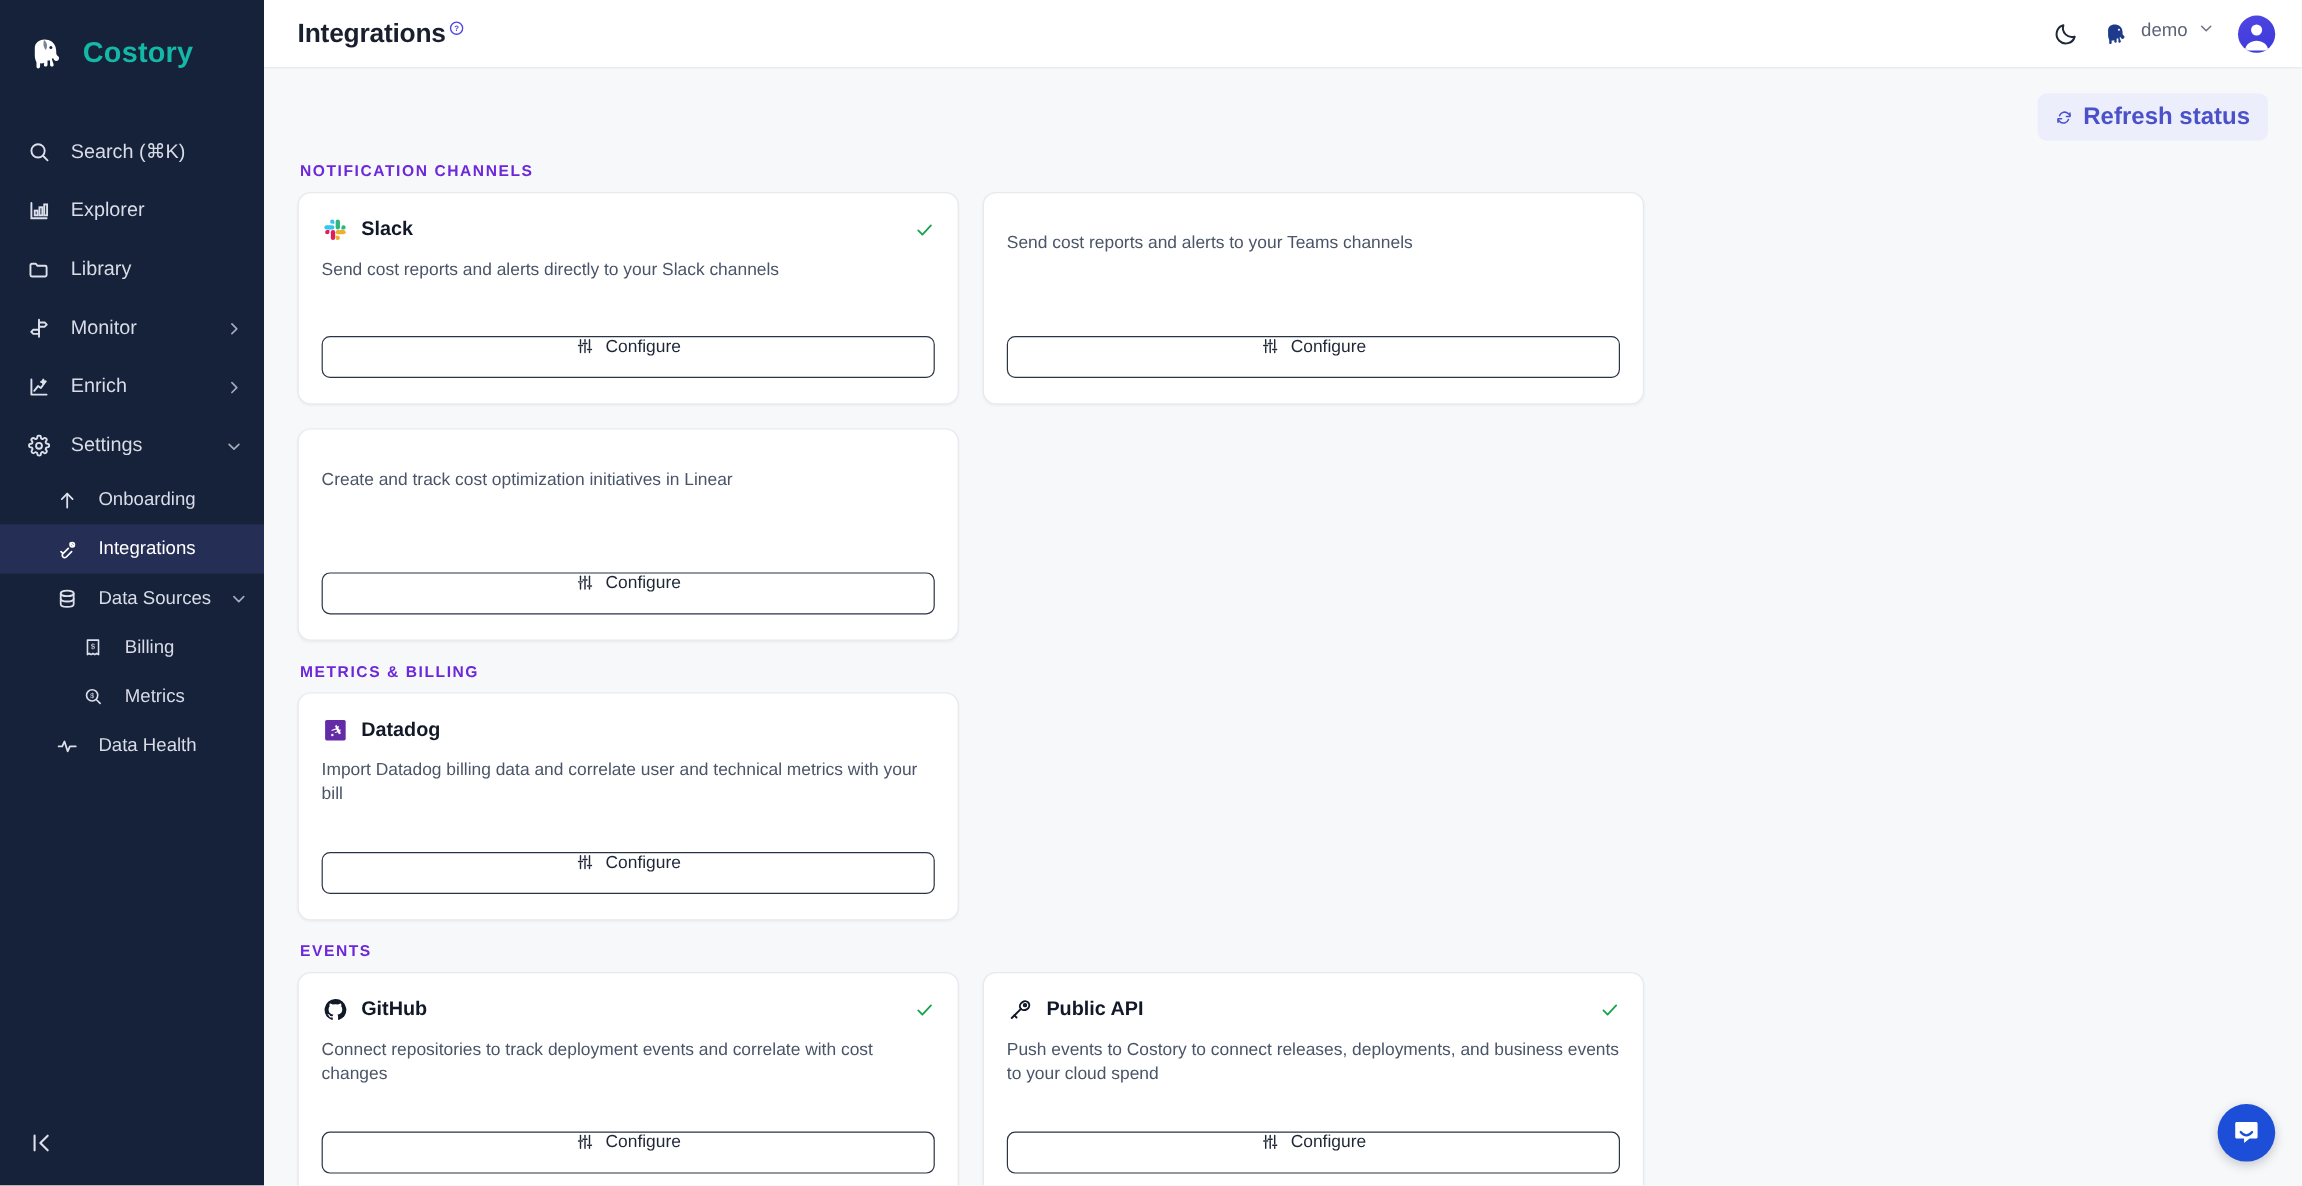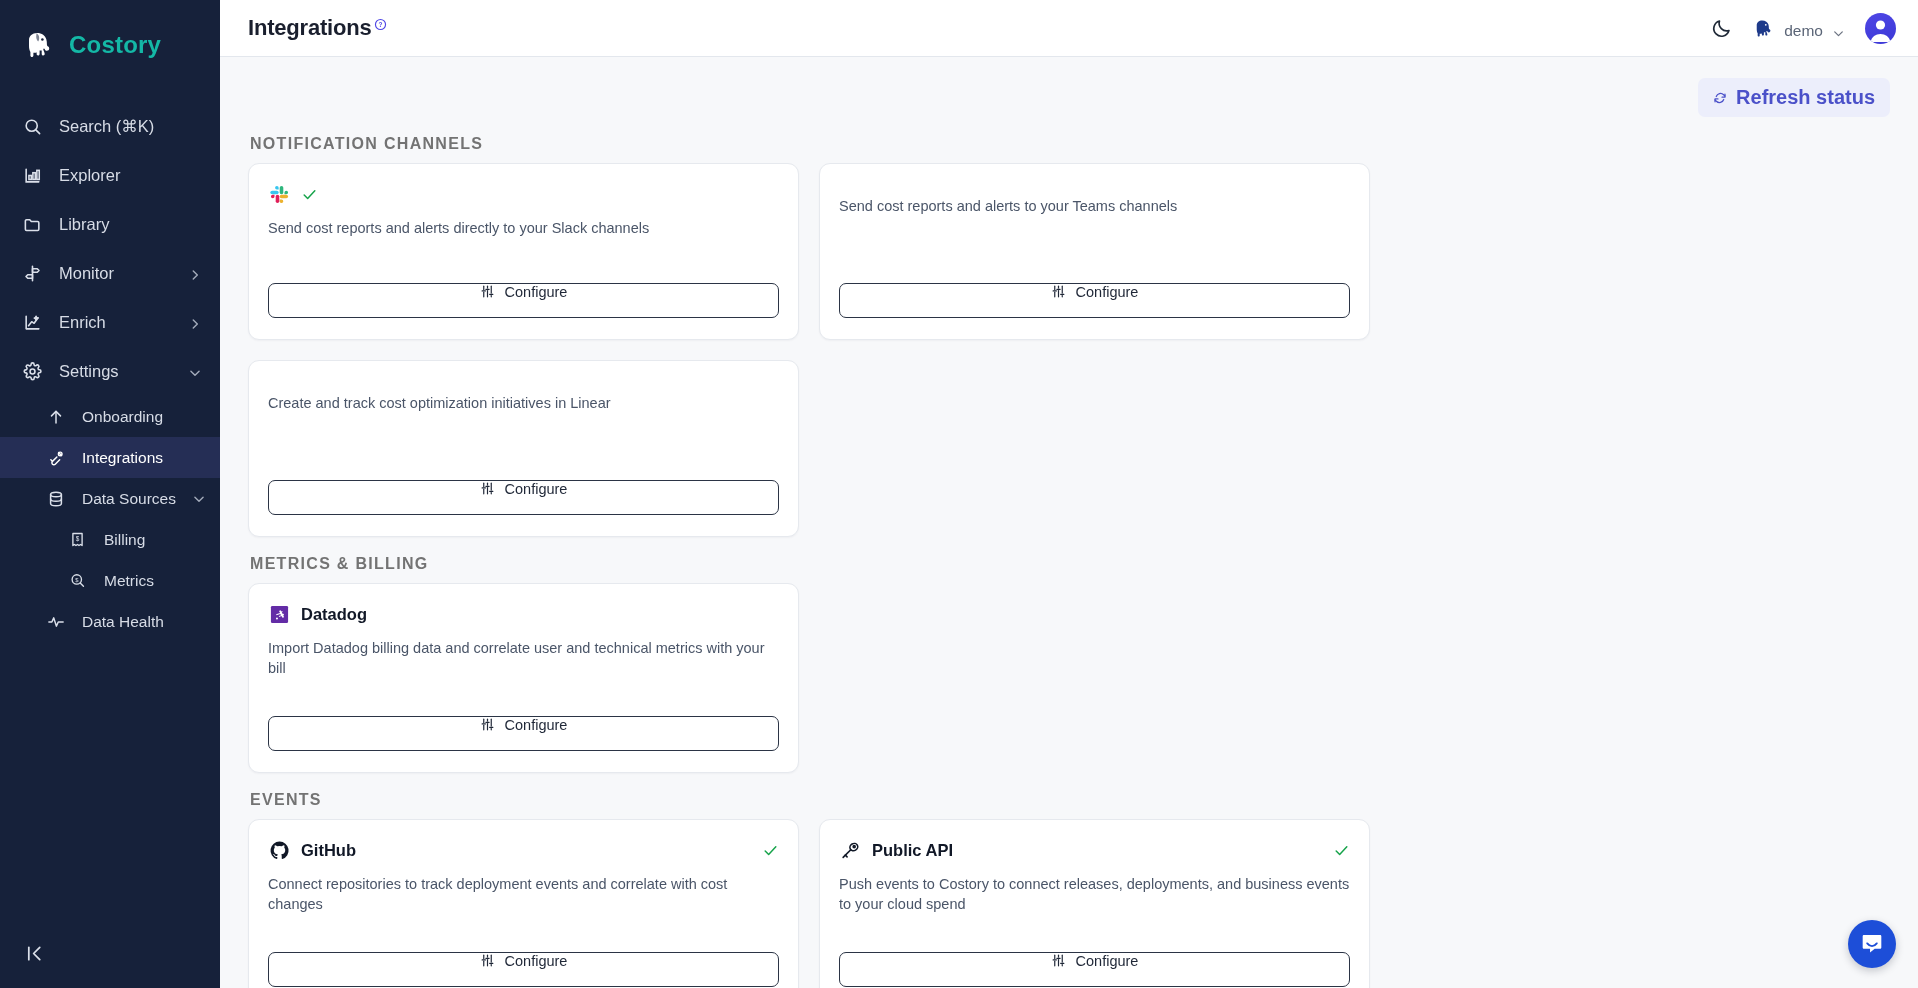--- a/index.html
+++ b/index.html
@@ -46,40 +46,40 @@
     height: 57px; flex: 0 0 57px; background: #ffffff;
     border-bottom: 1px solid #e3e7ed;
     display: flex; align-items: center; justify-content: space-between;
     padding: 0 22px 0 28px;
   }
   .page-title-wrap { display: flex; align-items: flex-start; gap: 2px; }
   .page-title { font-size: 22px; font-weight: bold; color: #1a1f2e; letter-spacing: -.2px; }
   .help-ico { margin-top: 2px; }
   .topbar-right { display: flex; align-items: center; gap: 20px; }
   .theme-btn { cursor: pointer; display: flex; align-items: center; }
-  .tenant { display: flex; align-items: flex-end; gap: 9px; cursor: pointer; }
+  .tenant { display: flex; align-items: flex-start; gap: 9px; cursor: pointer; }
   .tenant-name { font-size: 15.5px; color: #5b6577; }
   .avatar {
     width: 31px; height: 31px; border-radius: 50%;
     background: linear-gradient(160deg,#4f46e5,#3b38d6);
     display: flex; align-items: flex-end; justify-content: center; overflow: hidden; cursor: pointer;
   }
 
   .content { flex: 1; overflow: hidden; padding: 0 28px; position: relative; }
   .refresh-row { display: flex; justify-content: flex-end; padding-top: 21px; }
   .refresh-btn {
     display: inline-flex; align-items: center; gap: 9px;
     background: #eceefb; color: #4b51c9; border: none; border-radius: 7px;
     font-size: 20px; font-weight: bold; padding: 8px 15px; cursor: pointer;
     font-family: "Liberation Sans", sans-serif;
   }
 
   .section-label {
-    font-size: 16px; font-weight: bold; letter-spacing: 1.3px;
-    color: #737373; margin: 18px 0 10px 2px; text-transform: uppercase;
+    font-size: 13px; font-weight: bold; letter-spacing: 1.3px;
+    color: #6d28d9; margin: 18px 0 10px 2px; text-transform: uppercase;
   }
   .section:first-of-type .section-label { margin-top: 14px; }
 
   .card-grid { display: flex; gap: 20px; flex-wrap: wrap; }
   .card {
     width: 551px; background: #ffffff;
     border: 1px solid #e6e9ee; border-radius: 11px;
     padding: 19px 19px 21px 19px;
     display: flex; flex-direction: column;
     box-shadow: 0 1px 2px rgba(16,24,40,.04);
@@ -347,20 +347,21 @@
                   <path fill="#36C5F0" d="M9 2.2a2.05 2.05 0 1 0 0 4.1h2.05V4.25A2.05 2.05 0 0 0 9 2.2z"></path>
                   <path fill="#36C5F0" d="M9 7.65H3.55a2.05 2.05 0 1 0 0 4.1H9a2.05 2.05 0 0 0 0-4.1z"></path>
                   <path fill="#2EB67D" d="M21.8 9.7a2.05 2.05 0 1 0-4.1 0v2.05h2.05a2.05 2.05 0 0 0 2.05-2.05z"></path>
                   <path fill="#2EB67D" d="M16.35 9.7V4.25a2.05 2.05 0 1 0-4.1 0V9.7a2.05 2.05 0 0 0 4.1 0z"></path>
                   <path fill="#ECB22E" d="M14.3 21.8a2.05 2.05 0 1 0 0-4.1h-2.05v2.05c0 1.13.92 2.05 2.05 2.05z"></path>
                   <path fill="#ECB22E" d="M14.3 16.35h5.45a2.05 2.05 0 1 0 0-4.1H14.3a2.05 2.05 0 0 0 0 4.1z"></path>
                   <path fill="#E01E5A" d="M2.2 14.3a2.05 2.05 0 1 0 4.1 0v-2.05H4.25A2.05 2.05 0 0 0 2.2 14.3z"></path>
                   <path fill="#E01E5A" d="M7.65 14.3v5.45a2.05 2.05 0 1 0 4.1 0V14.3a2.05 2.05 0 0 0-4.1 0z"></path>
                 </svg>
               </span>
+              <span class="card-title">Slack</span>
               <span class="check">
                 <svg width="17" height="17" viewBox="0 0 24 24" fill="none" stroke="#16a34a" stroke-width="2.1" stroke-linecap="round" stroke-linejoin="round">
                     <polyline points="4.5 12.8 9.4 17.6 19.5 6.8"></polyline>
                   </svg>
               </span>
             </div>
             <div class="card-desc">Send cost reports and alerts directly to your Slack channels</div>
             <div class="card-spacer"></div>
             <button class="configure-btn">
               <svg width="15" height="15" viewBox="0 0 24 24" fill="none" stroke="#1f2737" stroke-width="1.9" stroke-linecap="round">

